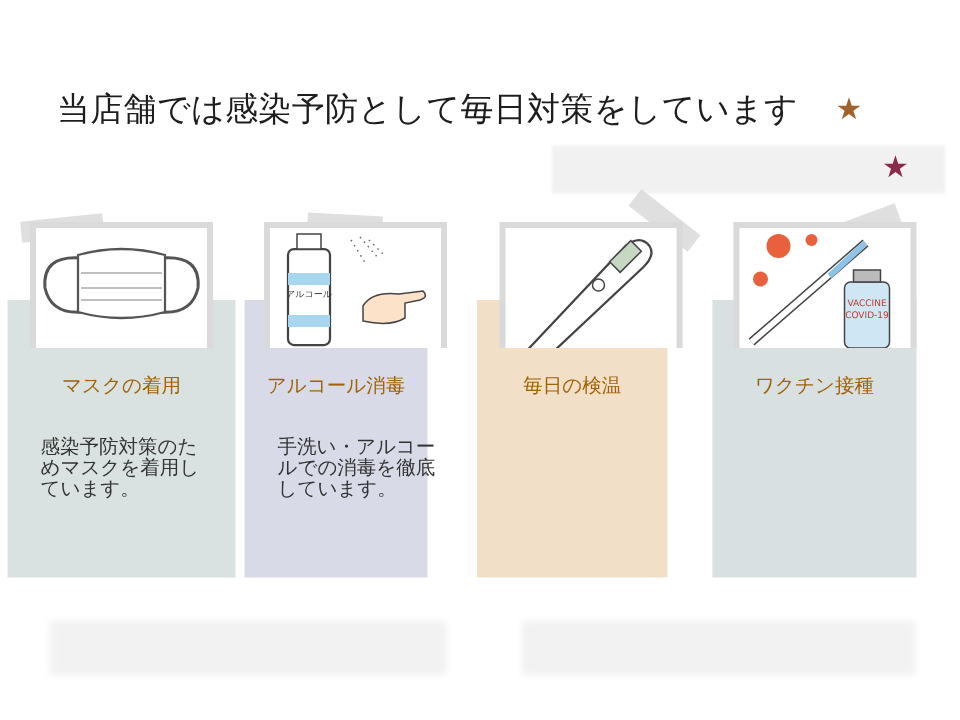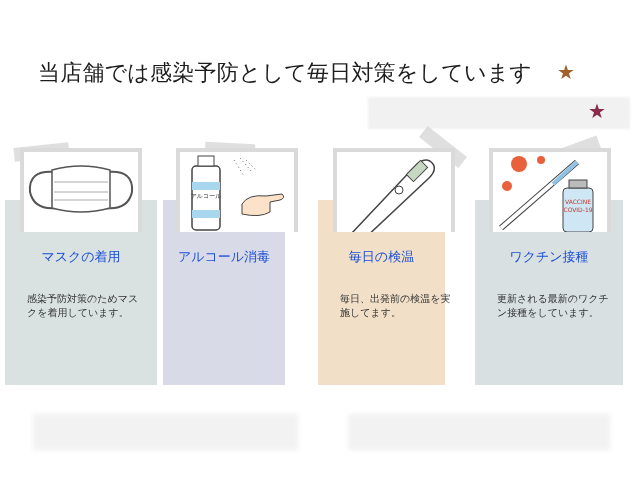--- a/index.html
+++ b/index.html
@@ -5,22 +5,22 @@
   html, body { margin:0; padding:0; }
   body { width:640px; height:480px; background:#ffffff; position:relative; overflow:hidden;
          font-family:"DejaVu Sans", sans-serif; color:#222; }
   .title { position:absolute; left:38px; top:58px; font-size:22px; letter-spacing:0.2px; color:#1d1d1d; }
   .star { position:absolute; font-size:20px; line-height:1; }
   .tape-band { position:absolute; background:#f1f1f1; filter:blur(1.2px); }
   .card { position:absolute; top:200px; height:185px; }
   .frame { position:absolute; top:148px; width:122px; height:84px; background:#dadada; }
   .frame-inner { position:absolute; left:4px; top:4px; right:4px; bottom:0; background:#fff; overflow:hidden; }
   .tape { position:absolute; background:rgba(215,215,215,0.8); height:14px; }
-  .card-title { position:absolute; left:0; right:0; top:48px; text-align:center; font-size:13px; color:#1d4ed8; }
-  .card-text { position:absolute; left:22px; top:92px; width:112px; font-size:10px; line-height:14px; color:#333; }
+  .card-title { position:absolute; left:0; right:0; top:48px; text-align:center; font-size:13px; color:#a16207; }
+  .card-text { position:absolute; left:22px; top:92px; width:112px; font-size:13px; line-height:14px; color:#333; }
   .bottom-blur { position:absolute; top:414px; height:36px; background:#f2f2f2; filter:blur(2px); }
 </style>
 </head>
 <body>
 
 <div class="title">当店舗では感染予防として毎日対策をしています</div>
 <div class="star" style="left:557px;top:62px;color:#a0612c;">★</div>
 <div class="tape-band" style="left:368px;top:97px;width:262px;height:32px;"></div>
 <div class="star" style="left:588px;top:101px;color:#8c2a4a;">★</div>
 
@@ -37,54 +37,53 @@
       <path d="M28 18 Q57 10 86 18 L86 56 Q57 64 28 56 Z" fill="#fff" stroke="#555" stroke-width="1.5"></path>
       <line x1="30" y1="30" x2="84" y2="30" stroke="#aaa"></line>
       <line x1="30" y1="40" x2="84" y2="40" stroke="#aaa"></line>
       <line x1="30" y1="48" x2="84" y2="48" stroke="#aaa"></line>
     </svg>
   </div>
 </div>
 
 <div class="card" style="left:163px;width:122px;background:#d8dbe7;">
   <div class="card-title">アルコール消毒</div>
+  <div class="card-text">手洗い・アルコールでの消毒を徹底しています。</div>
 </div>
 <div class="tape" style="left:205px;top:143px;width:50px;transform:rotate(3deg);"></div>
 <div class="frame" style="left:176px;">
   <div class="frame-inner">
     <svg width="114" height="80" viewBox="0 0 114 80">
       <rect x="12" y="14" width="28" height="64" rx="4" fill="#fff" stroke="#444" stroke-width="1.5"></rect>
       <rect x="18" y="4" width="16" height="10" fill="#fff" stroke="#444"></rect>
       <rect x="12" y="30" width="28" height="8" fill="#a9d6ef"></rect>
       <rect x="12" y="58" width="28" height="8" fill="#a9d6ef"></rect>
       <text x="26" y="46" font-size="6" text-anchor="middle" fill="#333" font-family="DejaVu Sans, sans-serif">アルコール</text>
       <path d="M54 8 l10 16 M60 6 l12 14 M66 8 l10 10" stroke="#666" stroke-dasharray="1,3"></path>
       <path d="M62 52 q6 -10 24 -8 l16 -2 q4 4 -2 6 l-10 2 l0 10 q-10 6 -28 2 z" fill="#fbe2c8" stroke="#444"></path>
     </svg>
   </div>
 </div>
 
 <div class="card" style="left:318px;width:127px;background:#f1dfc8;">
   <div class="card-title">毎日の検温</div>
-  <div class="card-text">毎日、出発前の検温を実施してます。</div>
 </div>
 <div class="tape" style="left:418px;top:140px;width:50px;transform:rotate(38deg);"></div>
 <div class="frame" style="left:333px;">
   <div class="frame-inner">
     <svg width="114" height="80" viewBox="0 0 114 80">
       <path d="M14 82 L80 12 Q90 4 96 12 Q100 18 92 26 L26 88 Z" fill="#fff" stroke="#444" stroke-width="1.5"></path>
       <rect x="70" y="14" width="20" height="10" transform="rotate(-45 80 19)" fill="#c6d8c2" stroke="#444"></rect>
       <circle cx="62" cy="38" r="4" fill="#fff" stroke="#444"></circle>
     </svg>
   </div>
 </div>
 
-<div class="card" style="left:475px;width:148px;background:#d8e0e2;">
+<div class="card" style="left:475px;width:136px;background:#d8e0e2;">
   <div class="card-title">ワクチン接種</div>
-  <div class="card-text">更新される最新のワクチン接種をしています。</div>
 </div>
 <div class="tape" style="left:560px;top:142px;width:40px;transform:rotate(-20deg);"></div>
 <div class="frame" style="left:489px;">
   <div class="frame-inner">
     <svg width="114" height="80" viewBox="0 0 114 80">
       <circle cx="26" cy="12" r="8" fill="#e8603c"></circle>
       <circle cx="48" cy="8" r="4" fill="#e8603c"></circle>
       <circle cx="14" cy="34" r="5" fill="#e8603c"></circle>
       <line x1="8" y1="76" x2="84" y2="10" stroke="#444" stroke-width="6"></line>
       <line x1="8" y1="76" x2="84" y2="10" stroke="#fff" stroke-width="4"></line>

